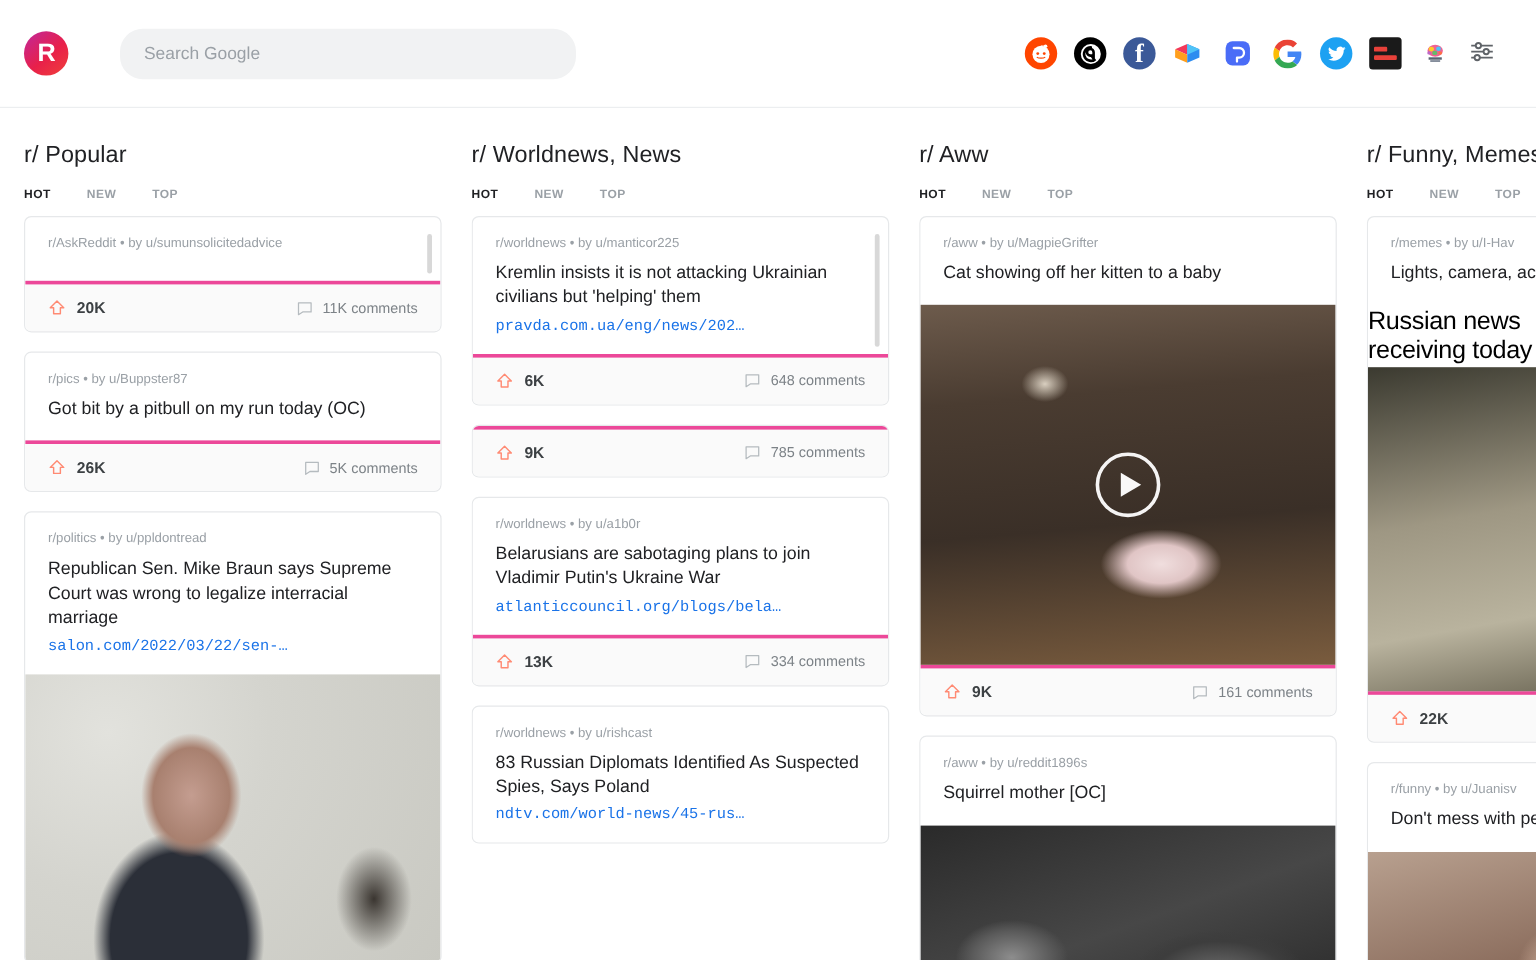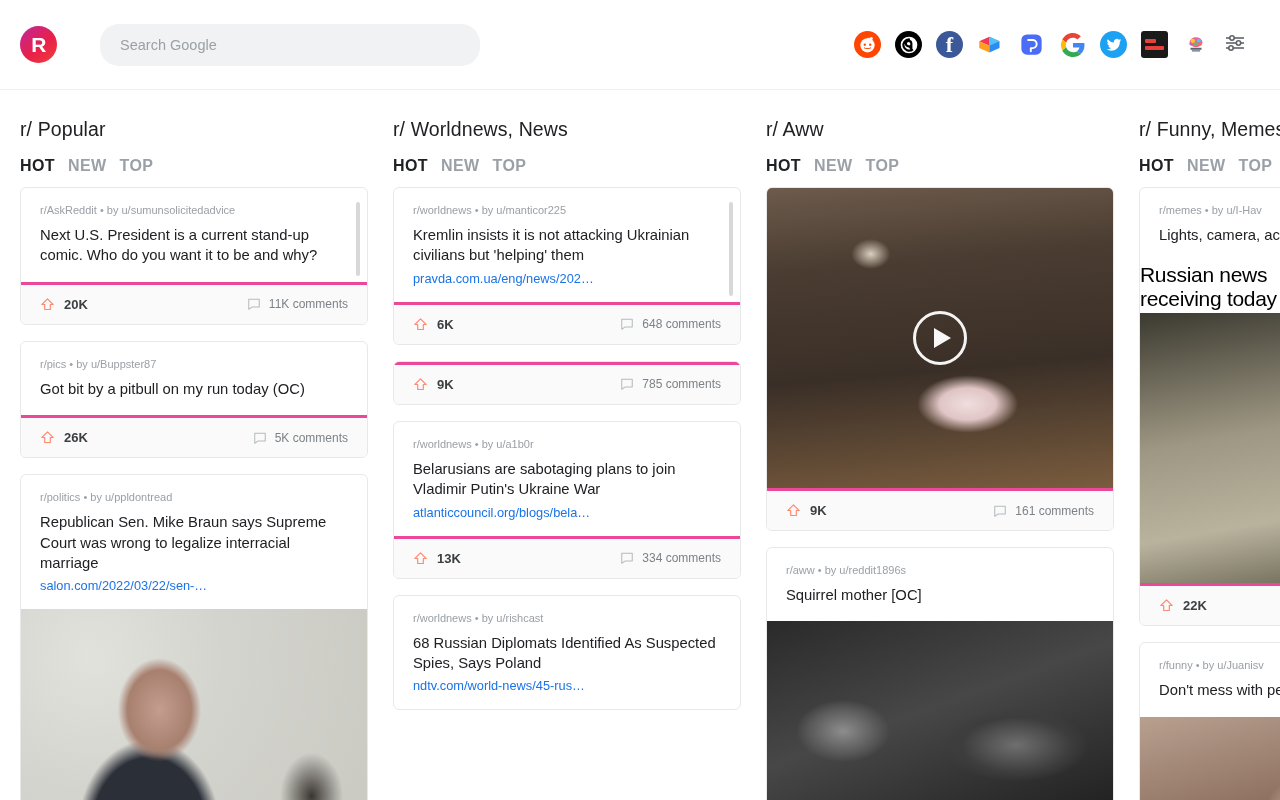--- a/index.html
+++ b/index.html
@@ -86,23 +86,23 @@
   .col-title {
     font-size: 19.5px;
     color: #202124;
     font-weight: 400;
     padding: 28px 0 0 0;
     white-space: nowrap;
     letter-spacing: 0.1px;
   }
   .sortbar {
     display: flex;
-    gap: 13px;
+    gap: 30px;
     padding: 16px 0 12px 0;
-    font-size: 16px;
+    font-size: 10px;
     letter-spacing: 0.4px;
     text-align: right;
   }
   .sort {
     color: #9aa0a6;
     cursor: pointer;
     font-weight: 700;
   }
   .sort.active { color: #202124; font-weight: bold; }
 
@@ -137,20 +137,21 @@
   }
   .link {
     display: block;
     font-size: 12.8px;
     color: #1a73e8;
     margin-top: 5px;
     white-space: nowrap;
     overflow: hidden;
     text-overflow: ellipsis;
     cursor: pointer;
+    font-family: Liberation Mono, monospace;
   }
   .card-foot {
     border-top: 3px solid #ec4899;
     background: #fafafa;
     height: 42px;
     display: flex;
     align-items: center;
     justify-content: space-between;
     padding: 0 19px;
   }
@@ -327,21 +328,20 @@
     <div class="col-title">r/ Popular</div>
     <div class="sortbar">
       <span class="sort active">HOT</span>
       <span class="sort">NEW</span>
       <span class="sort">TOP</span>
     </div>
 
     <div class="card">
       <div class="card-body scrolly">
         <div class="meta">r/AskReddit • by u/sumunsolicitedadvice</div>
-        <div class="title">Next U.S. President is a current stand-up comic. Who do you want it to be and why?</div>
       </div>
       <div class="card-foot">
         <span class="votes">
           <svg width="15" height="15" viewBox="0 0 24 24">
               <path d="M12 3 L21 12 h-4.5 v8 h-9 v-8 H3 Z" fill="none" stroke="#ff8a73" stroke-width="1.9" stroke-linejoin="round"></path>
             </svg>
           <span class="vote-count">20K</span>
         </span>
         <span class="comments">
           <svg width="14" height="14" viewBox="0 0 24 24">
@@ -448,35 +448,39 @@
               <path d="M3 4h18v13H9l-6 4Z" fill="none" stroke="#b5bbbf" stroke-width="1.8" stroke-linejoin="round"></path>
             </svg>
           <span class="comment-count">334 comments</span>
         </span>
       </div>
     </div>
 
     <div class="card">
       <div class="card-body">
         <div class="meta">r/worldnews • by u/rishcast</div>
-        <div class="title">68 Russian Diplomats Identified As Suspected Spies, Says Poland</div>
+        <div class="title">83 Russian Diplomats Identified As Suspected Spies, Says Poland</div>
         <span class="link">ndtv.com/world-news/45-rus…</span>
       </div>
     </div>
   </div>
 
   <div class="column">
     <div class="col-title">r/ Aww</div>
     <div class="sortbar">
       <span class="sort active">HOT</span>
       <span class="sort">NEW</span>
       <span class="sort">TOP</span>
     </div>
 
     <div class="card">
+      <div class="card-body">
+        <div class="meta">r/aww • by u/MagpieGrifter</div>
+        <div class="title">Cat showing off her kitten to a baby</div>
+      </div>
       <div class="media photo-cat">
         <span class="play"></span>
       </div>
       <div class="card-foot">
         <span class="votes">
           <svg width="15" height="15" viewBox="0 0 24 24">
               <path d="M12 3 L21 12 h-4.5 v8 h-9 v-8 H3 Z" fill="none" stroke="#ff8a73" stroke-width="1.9" stroke-linejoin="round"></path>
             </svg>
           <span class="vote-count">9K</span>
         </span>

